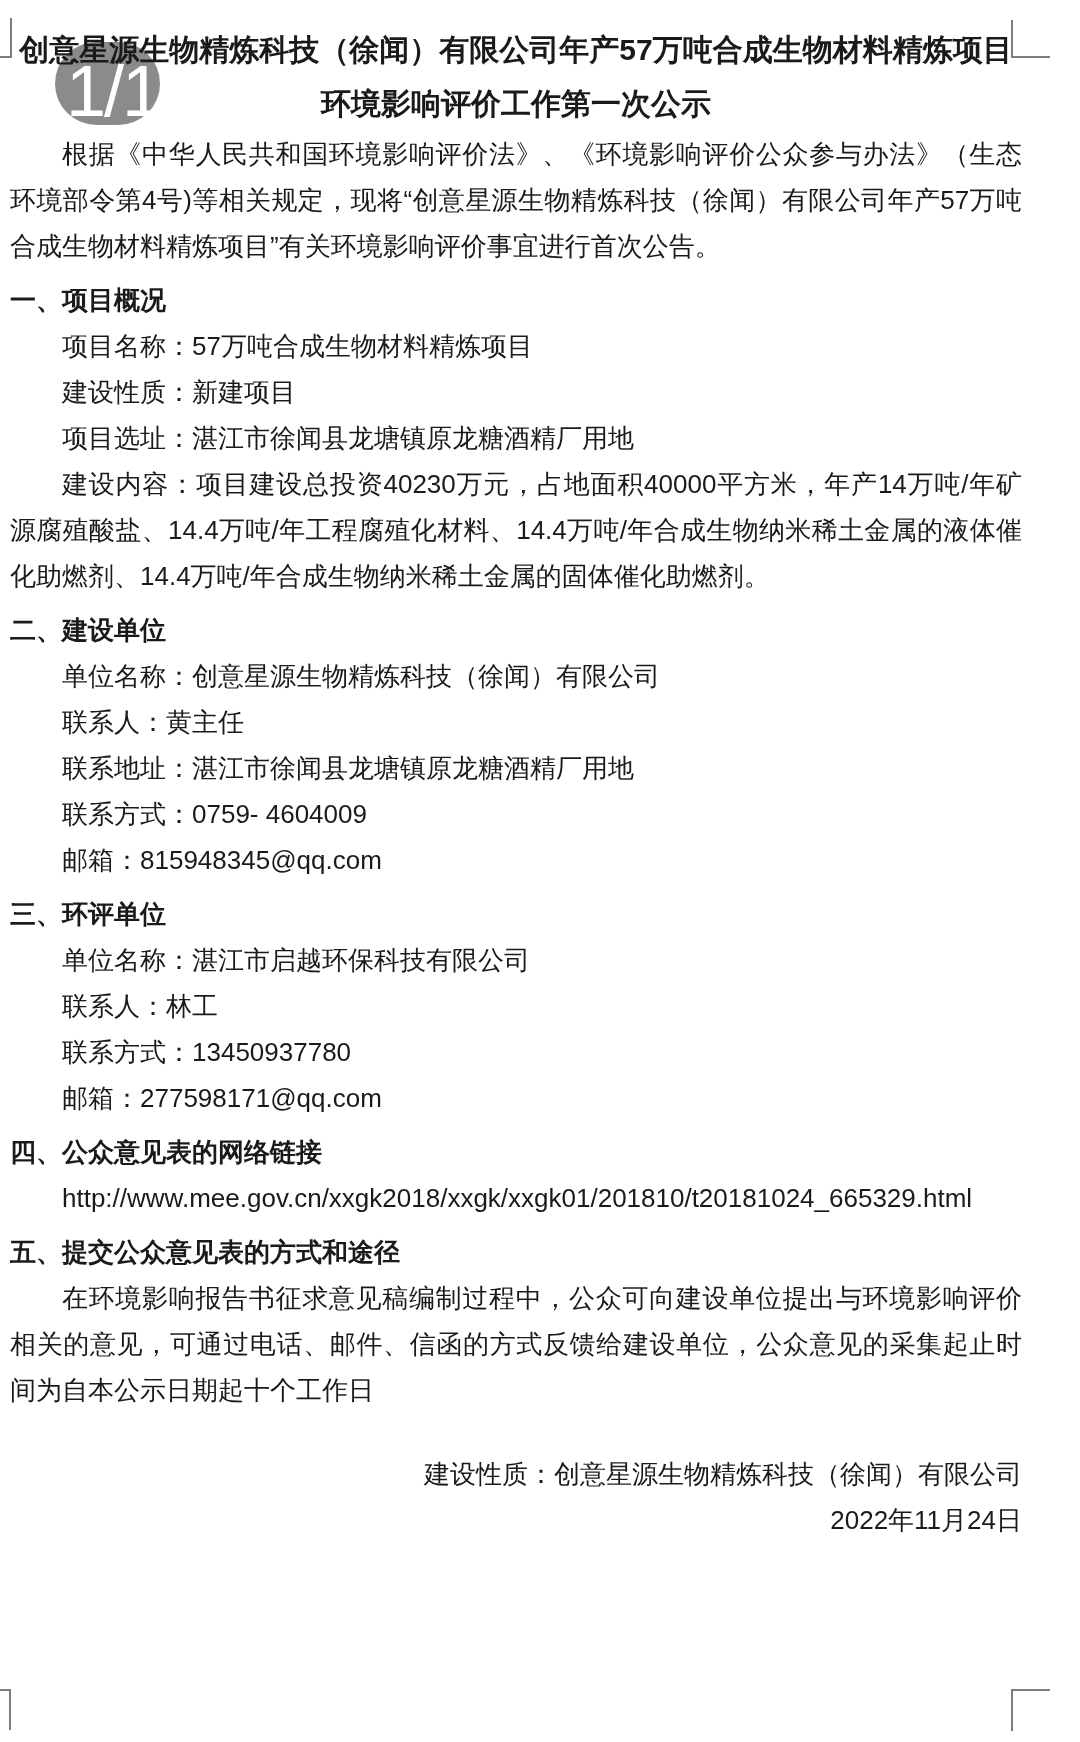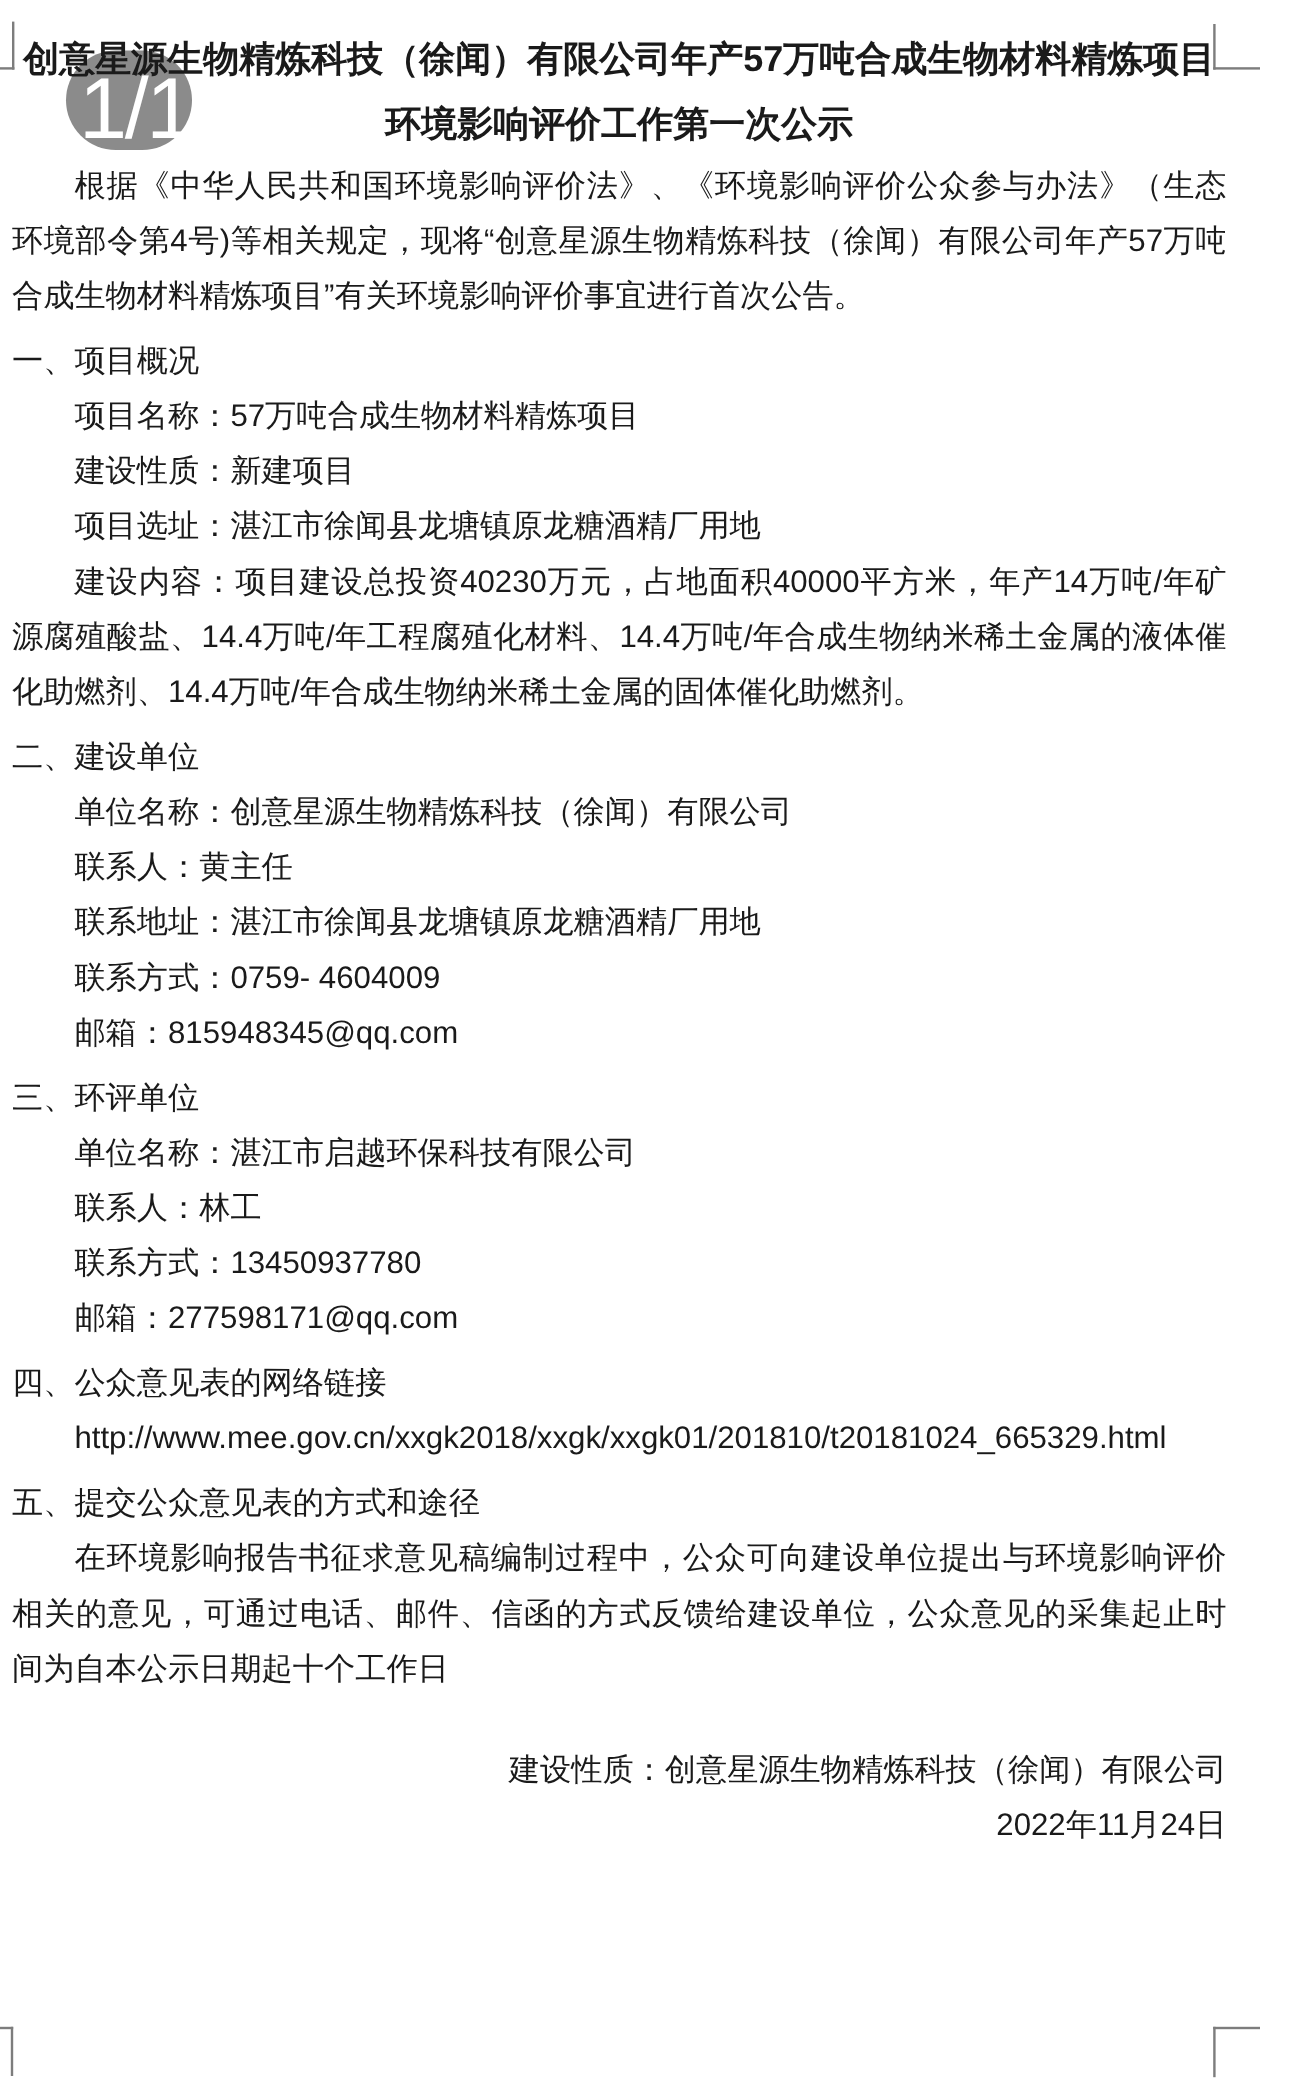--- a/index.html
+++ b/index.html
@@ -60,21 +60,21 @@
   }
   .tline{ display:block; white-space:nowrap; }
   .para{
     margin:0;
     text-indent:2em;
     text-align:justify;
   }
   h2.sec{
     margin:8px 0 0;
     font-size:26px; line-height:46px;
-    font-weight:400;
+    font-weight:700;
   }
   .item{ margin:0; text-indent:2em; }
   .item.url{ white-space:nowrap; }
   .footer{ margin-top:38px; text-align:right; }
   .fline{ margin:0; }
 </style>
 </head>
 <body>
 
 <div class="page">

